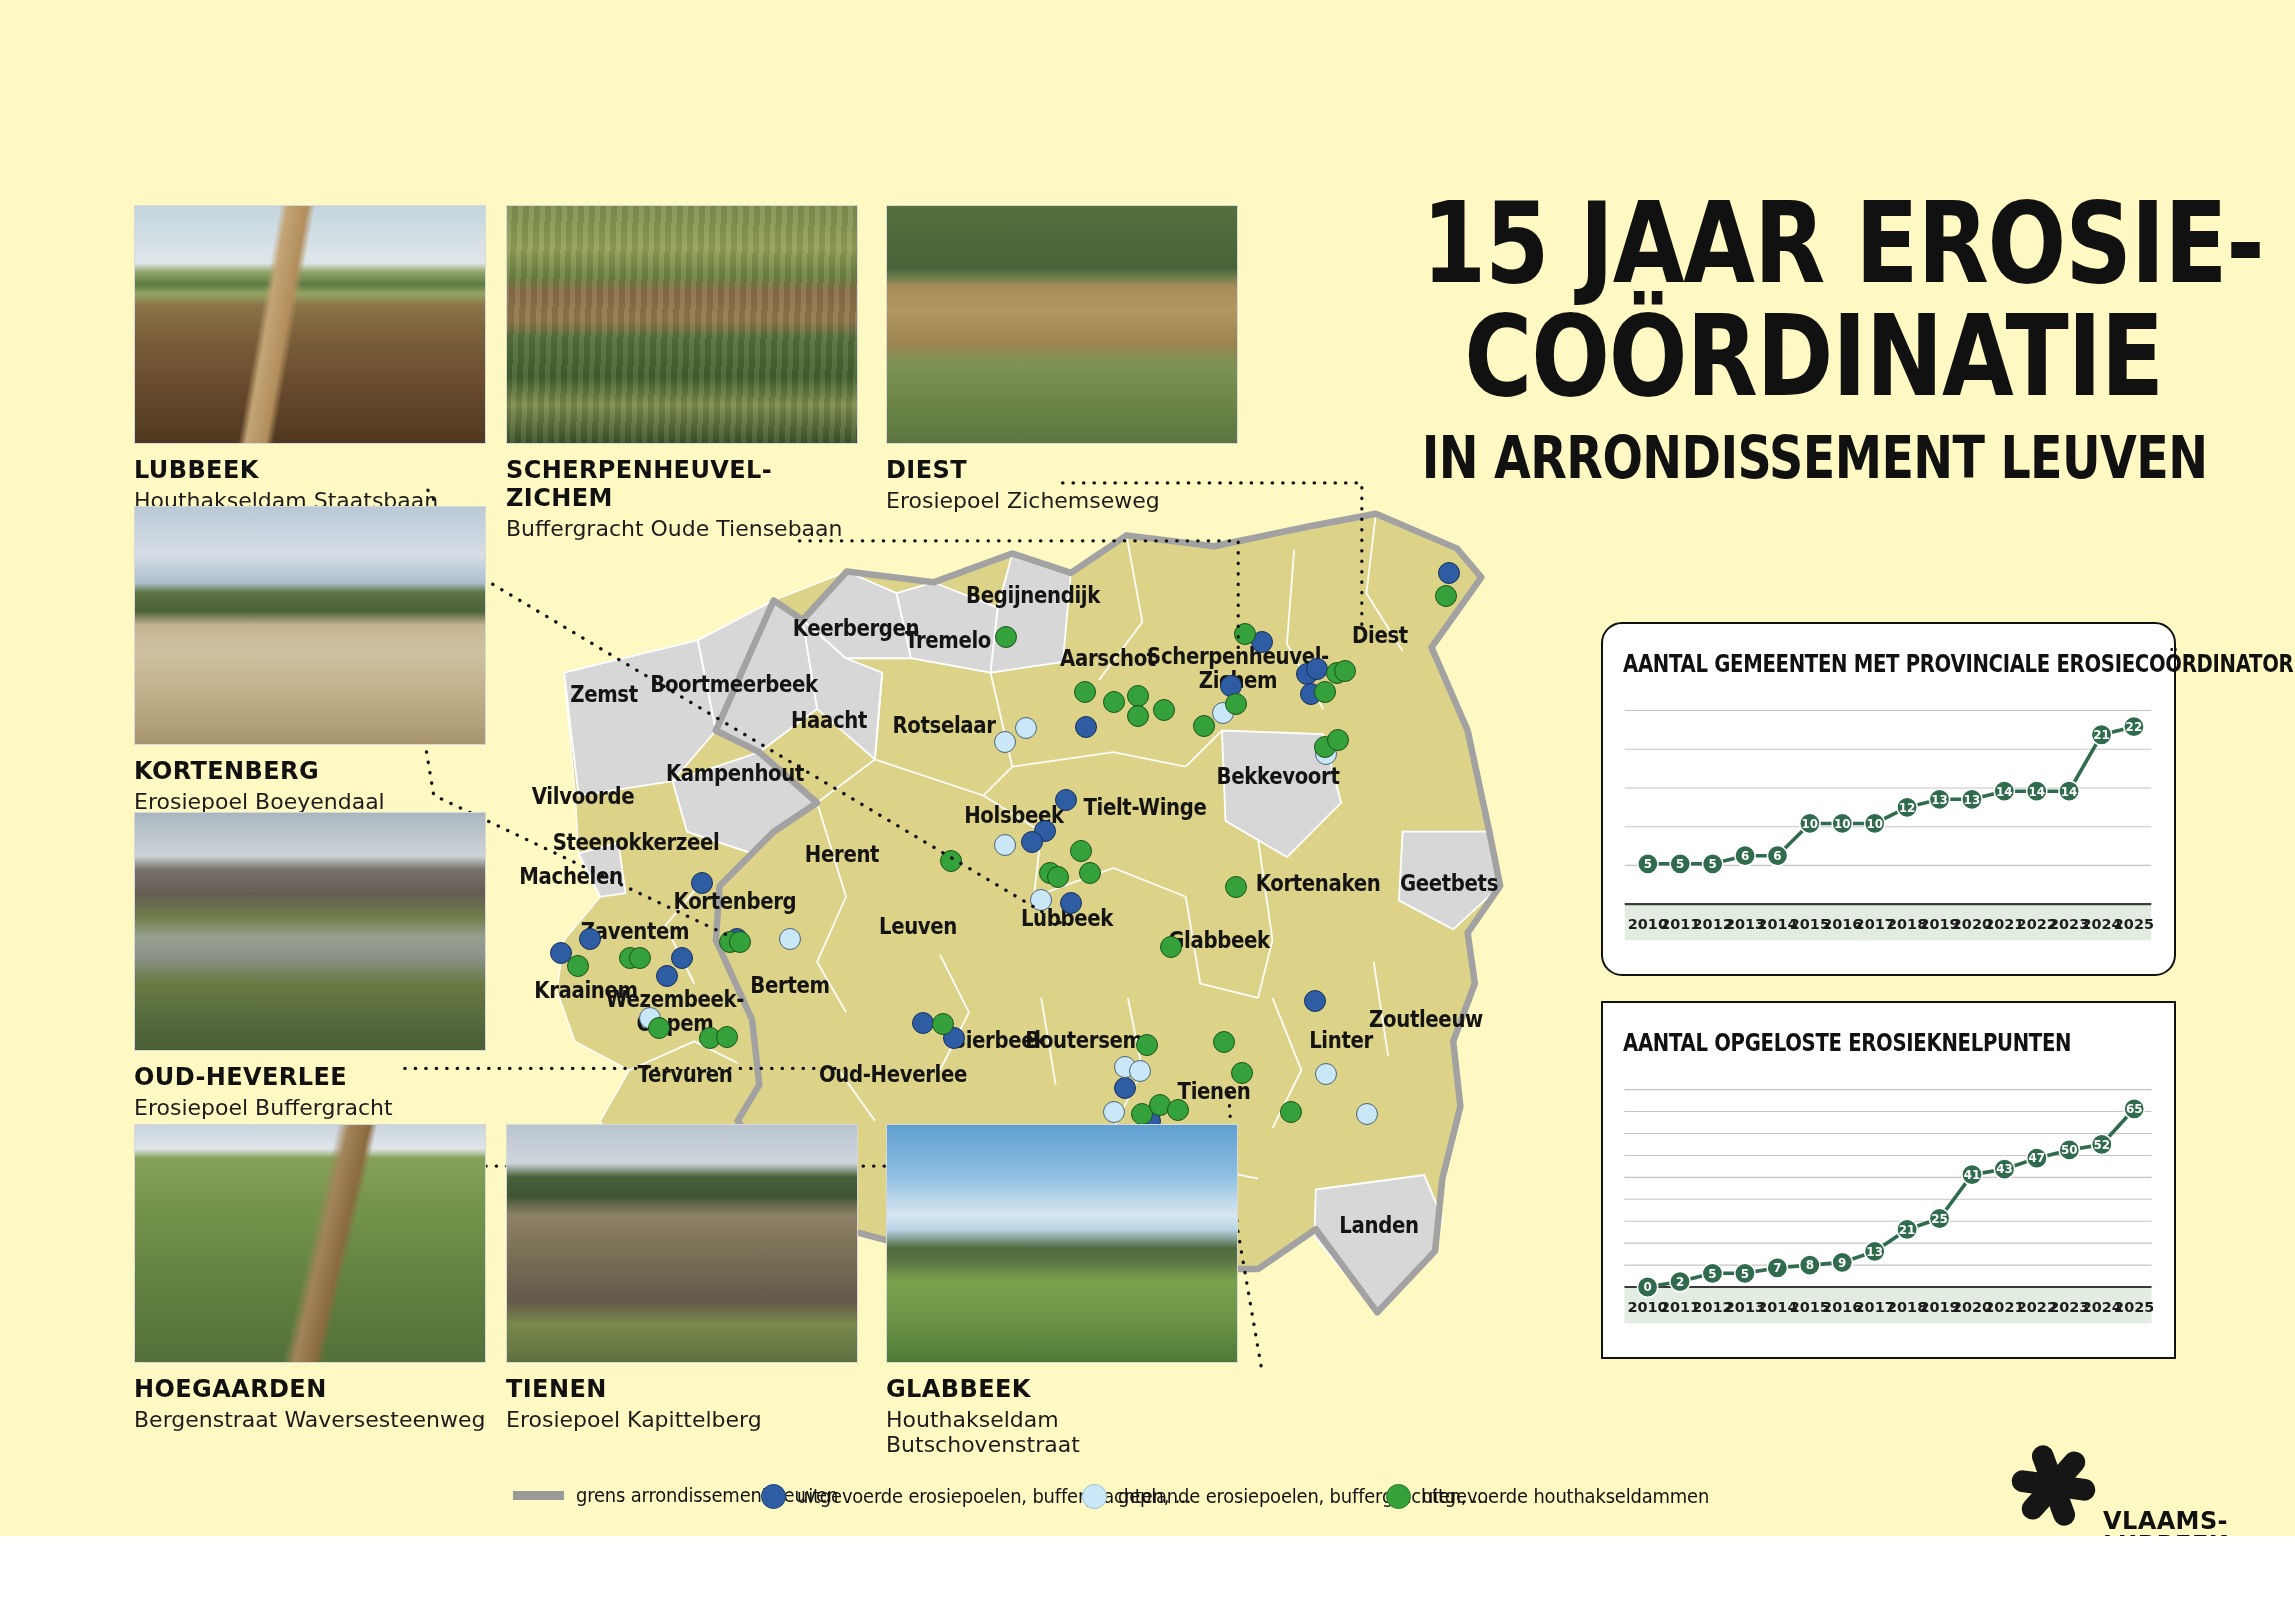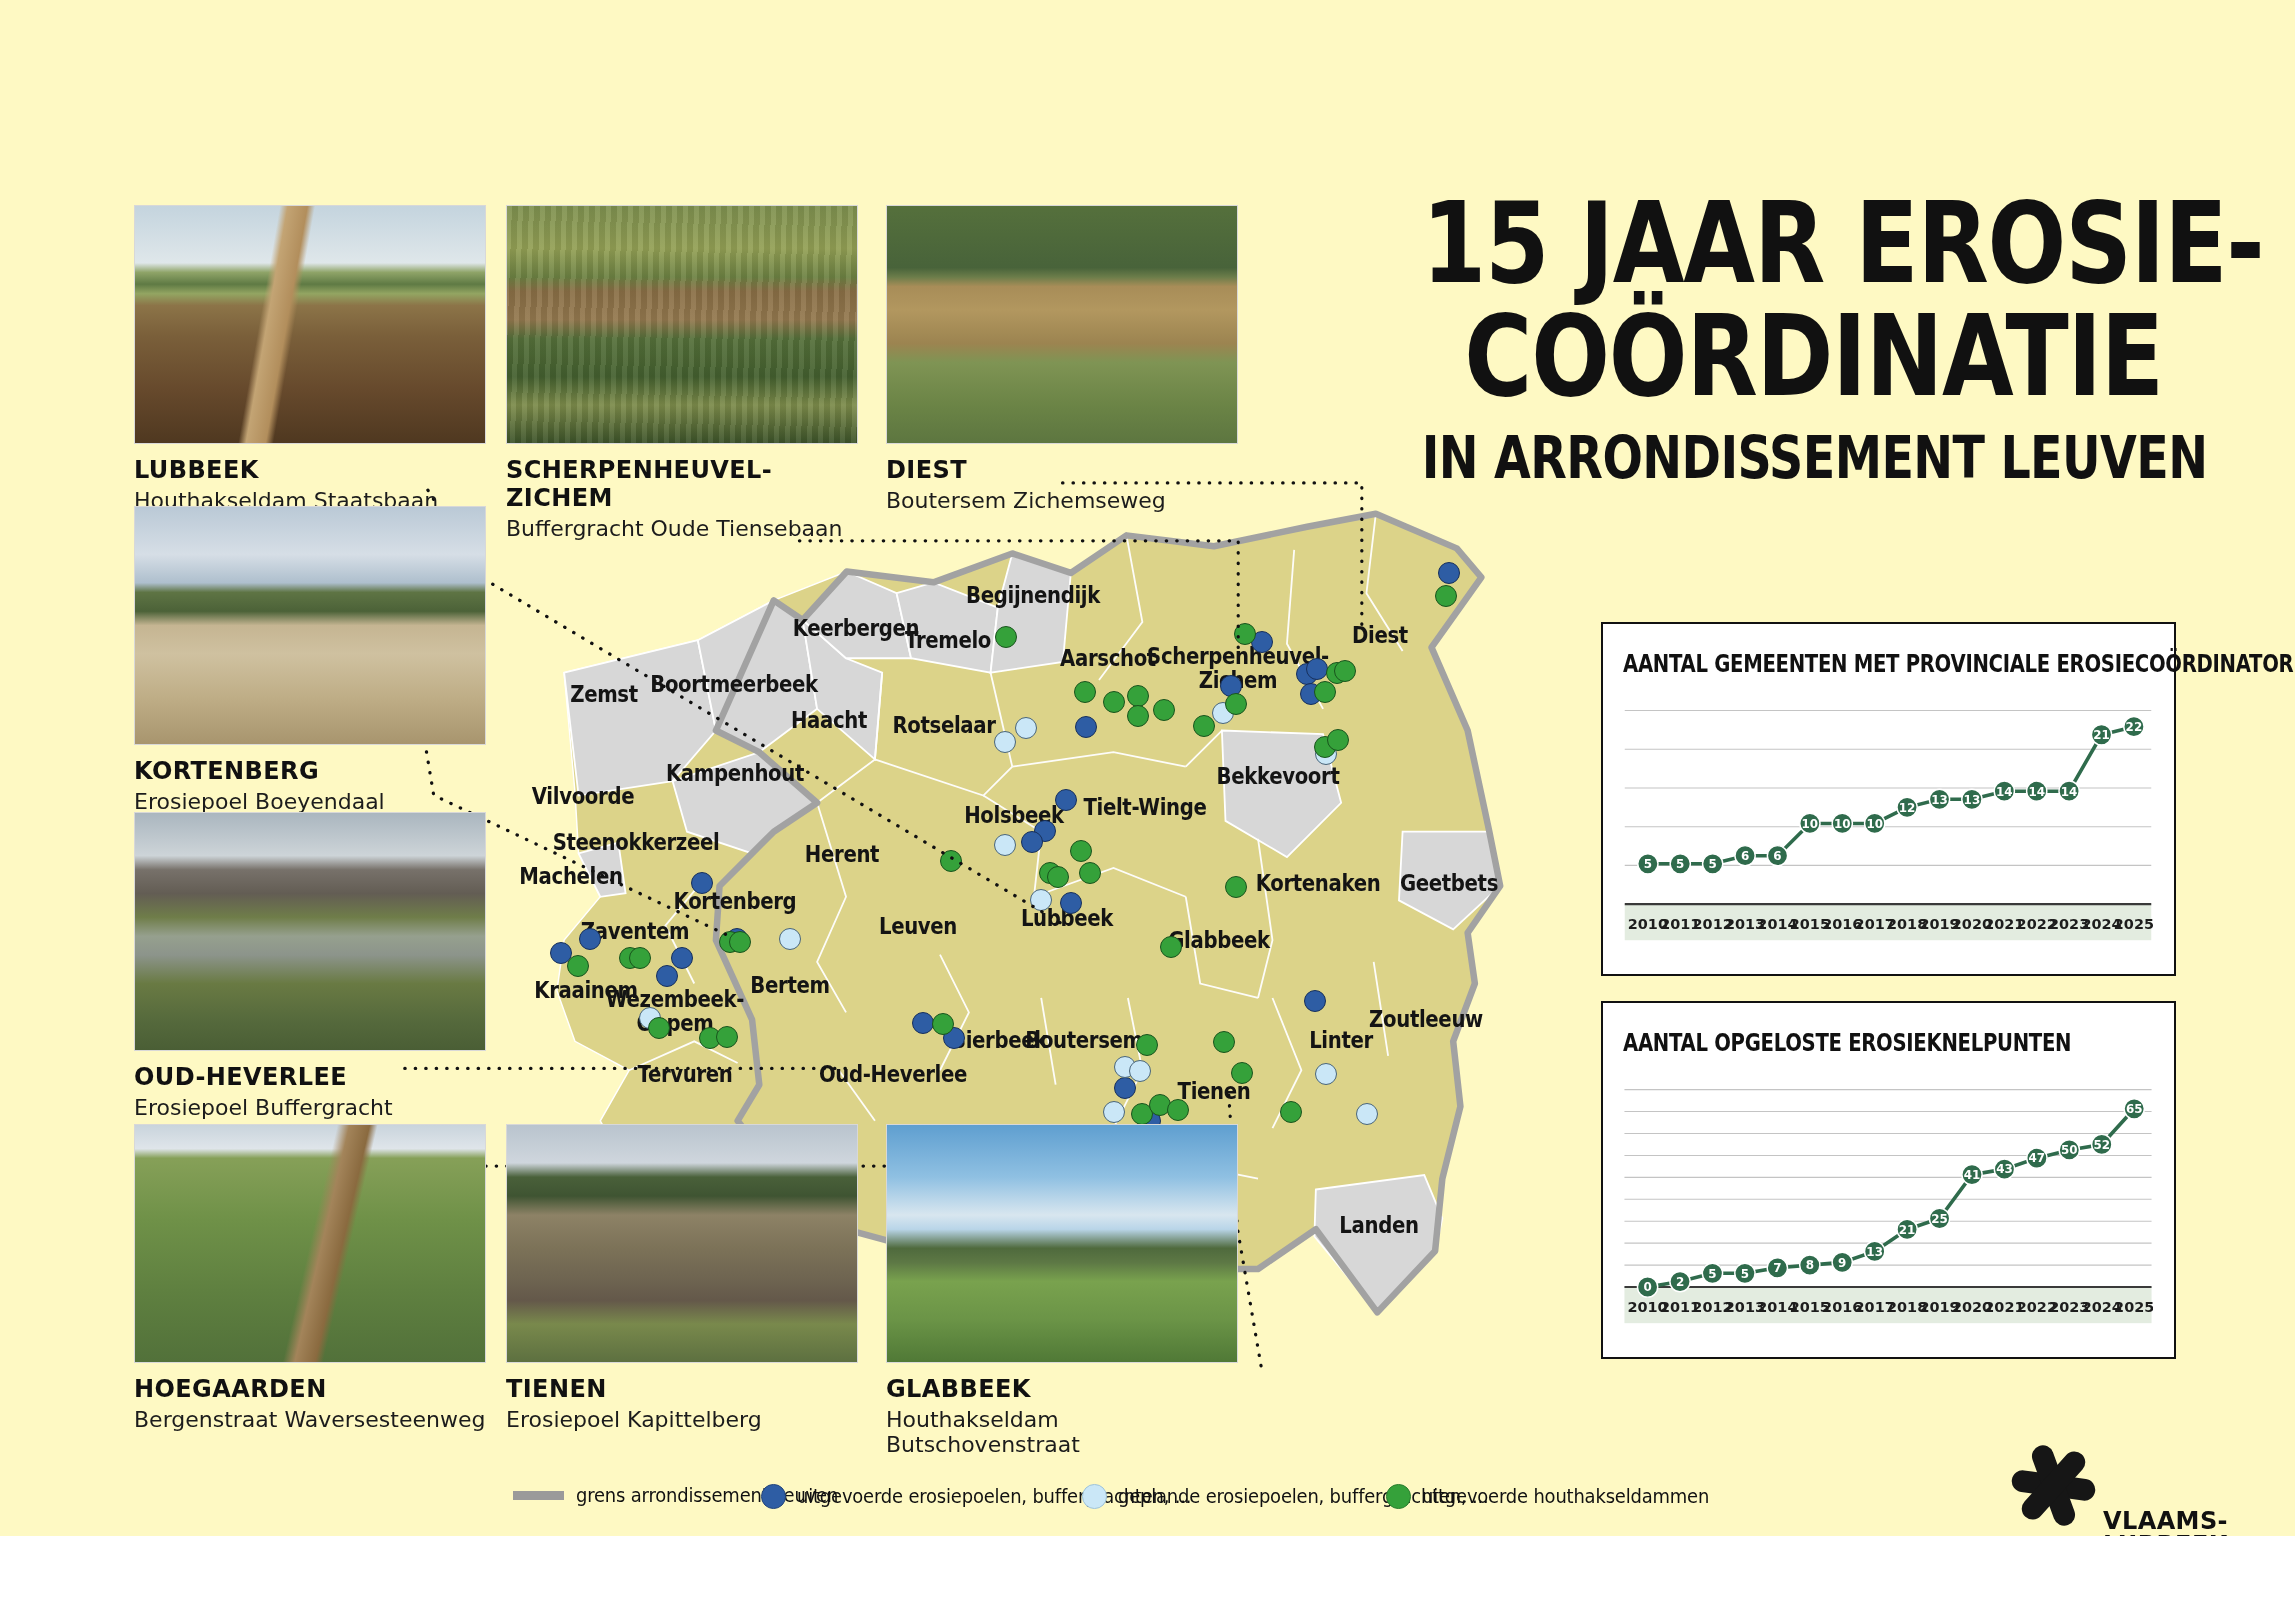--- a/index.html
+++ b/index.html
@@ -53,21 +53,21 @@
   .map-dot.executed{background:#2e5da4;border-color:#17305c;}
   .map-dot.planned{background:#cae7f7;border-color:#49657a;}
   .map-dot.dams{background:#35a13a;border-color:#19541d;}
 
   
   #connectors{position:absolute;left:0;top:0;z-index:2;}
 
   
   .chart-panel{position:absolute;left:1601px;width:575px;border:2.2px solid #111;background:#fff;
                padding:24.6px 20px 10px;z-index:4;}
-  .chart-1{top:622px;height:354px;} .chart-2{top:1001px;height:358px;}
+  .chart-1{top:622px;height:354px;border-radius:21px;} .chart-2{top:1001px;height:358px;}
   .chart-title{font-size:24.6px;font-weight:900;letter-spacing:-0.4px;transform:scaleX(.8);
                transform-origin:left top;white-space:nowrap;margin-bottom:8.7px;}
   .chart-svg{display:block;}
 
   
   #legend{position:absolute;left:0;top:1484px;width:2295px;height:51px;z-index:4;}
   .legend-item{position:absolute;top:0;display:flex;align-items:center;font-size:19.5px;}
   .legend-item .txt{margin-left:11.6px;letter-spacing:-0.2px;transform:scaleX(.92);transform-origin:left center;white-space:nowrap;}
   .legend-item.bold .txt{font-weight:800;}
   .sw-yellow{width:33px;height:33px;background:#dcd389;border:0.7px solid #c9bf6f;}
@@ -100,21 +100,21 @@
     <div class="caption-sub" data-name="photo-caption-subtitle">Houthakseldam Staatsbaan</div>
   </div>
   <div class="photo-card slot-1" data-name="photo-card-scherpenheuvel">
     <div class="photo ph-scherpenheuvel" data-name="photo-scherpenheuvel"></div>
     <div class="caption-title" data-name="photo-caption-title">SCHERPENHEUVEL-ZICHEM</div>
     <div class="caption-sub" data-name="photo-caption-subtitle">Buffergracht Oude Tiensebaan</div>
   </div>
   <div class="photo-card slot-2" data-name="photo-card-diest">
     <div class="photo ph-diest" data-name="photo-diest"></div>
     <div class="caption-title" data-name="photo-caption-title">DIEST</div>
-    <div class="caption-sub" data-name="photo-caption-subtitle">Boutersem Zichemseweg</div>
+    <div class="caption-sub" data-name="photo-caption-subtitle">Erosiepoel Zichemseweg</div>
   </div>
   <div class="photo-card slot-3" data-name="photo-card-kortenberg">
     <div class="photo ph-kortenberg" data-name="photo-kortenberg"></div>
     <div class="caption-title" data-name="photo-caption-title">KORTENBERG</div>
     <div class="caption-sub" data-name="photo-caption-subtitle">Erosiepoel Boeyendaal</div>
   </div>
   <div class="photo-card slot-4" data-name="photo-card-oud-heverlee">
     <div class="photo ph-oudheverlee" data-name="photo-oud-heverlee"></div>
     <div class="caption-title" data-name="photo-caption-title">OUD-HEVERLEE</div>
     <div class="caption-sub" data-name="photo-caption-subtitle">Erosiepoel Buffergracht</div>

